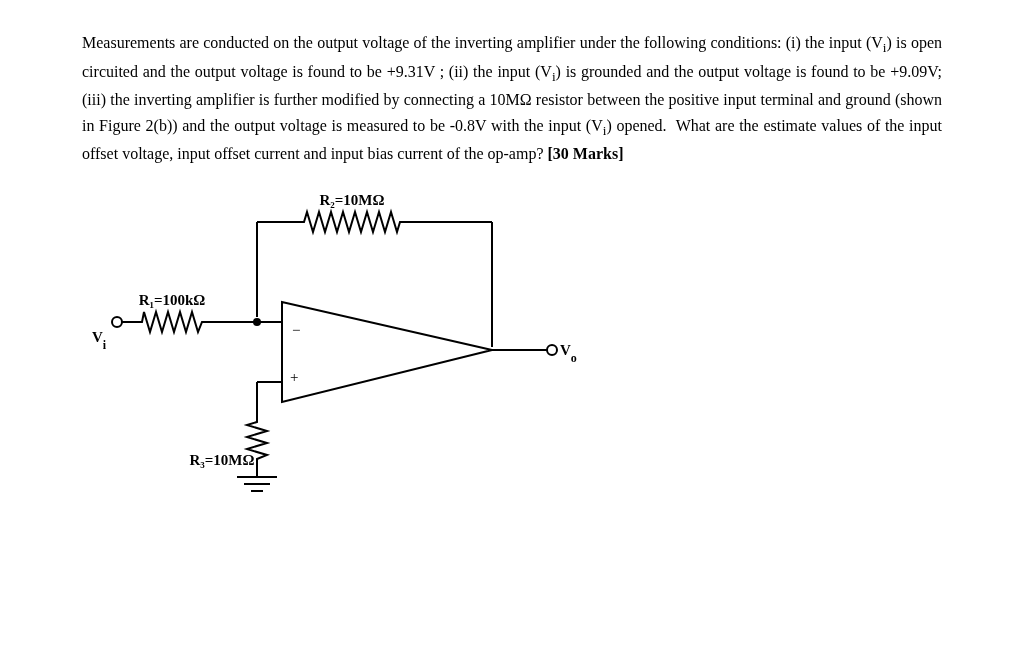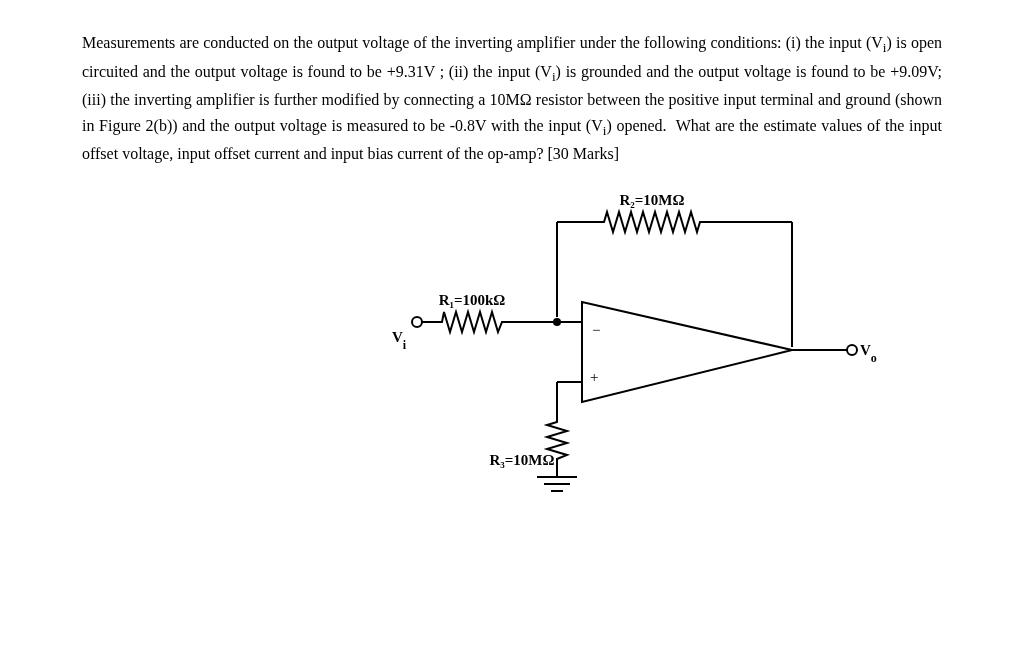--- a/index.html
+++ b/index.html
@@ -17,26 +17,26 @@
     .page {
       width: 900px;
       padding: 30px 20px 20px 20px;
     }
     .problem-text {
       text-align: justify;
       line-height: 1.6;
       font-size: 16px;
     }
     .marks {
-      font-weight: normal;
+      font-weight: bold;
     }
     .circuit-container {
       margin-top: 20px;
       display: flex;
-      justify-content: flex-end;
+      justify-content: flex-start;
       align-items: flex-start;
       position: relative;
       width: 100%;
       height: 320px;
     }
     .circuit-svg {
       width: 560px;
       height: 310px;
     }
     

